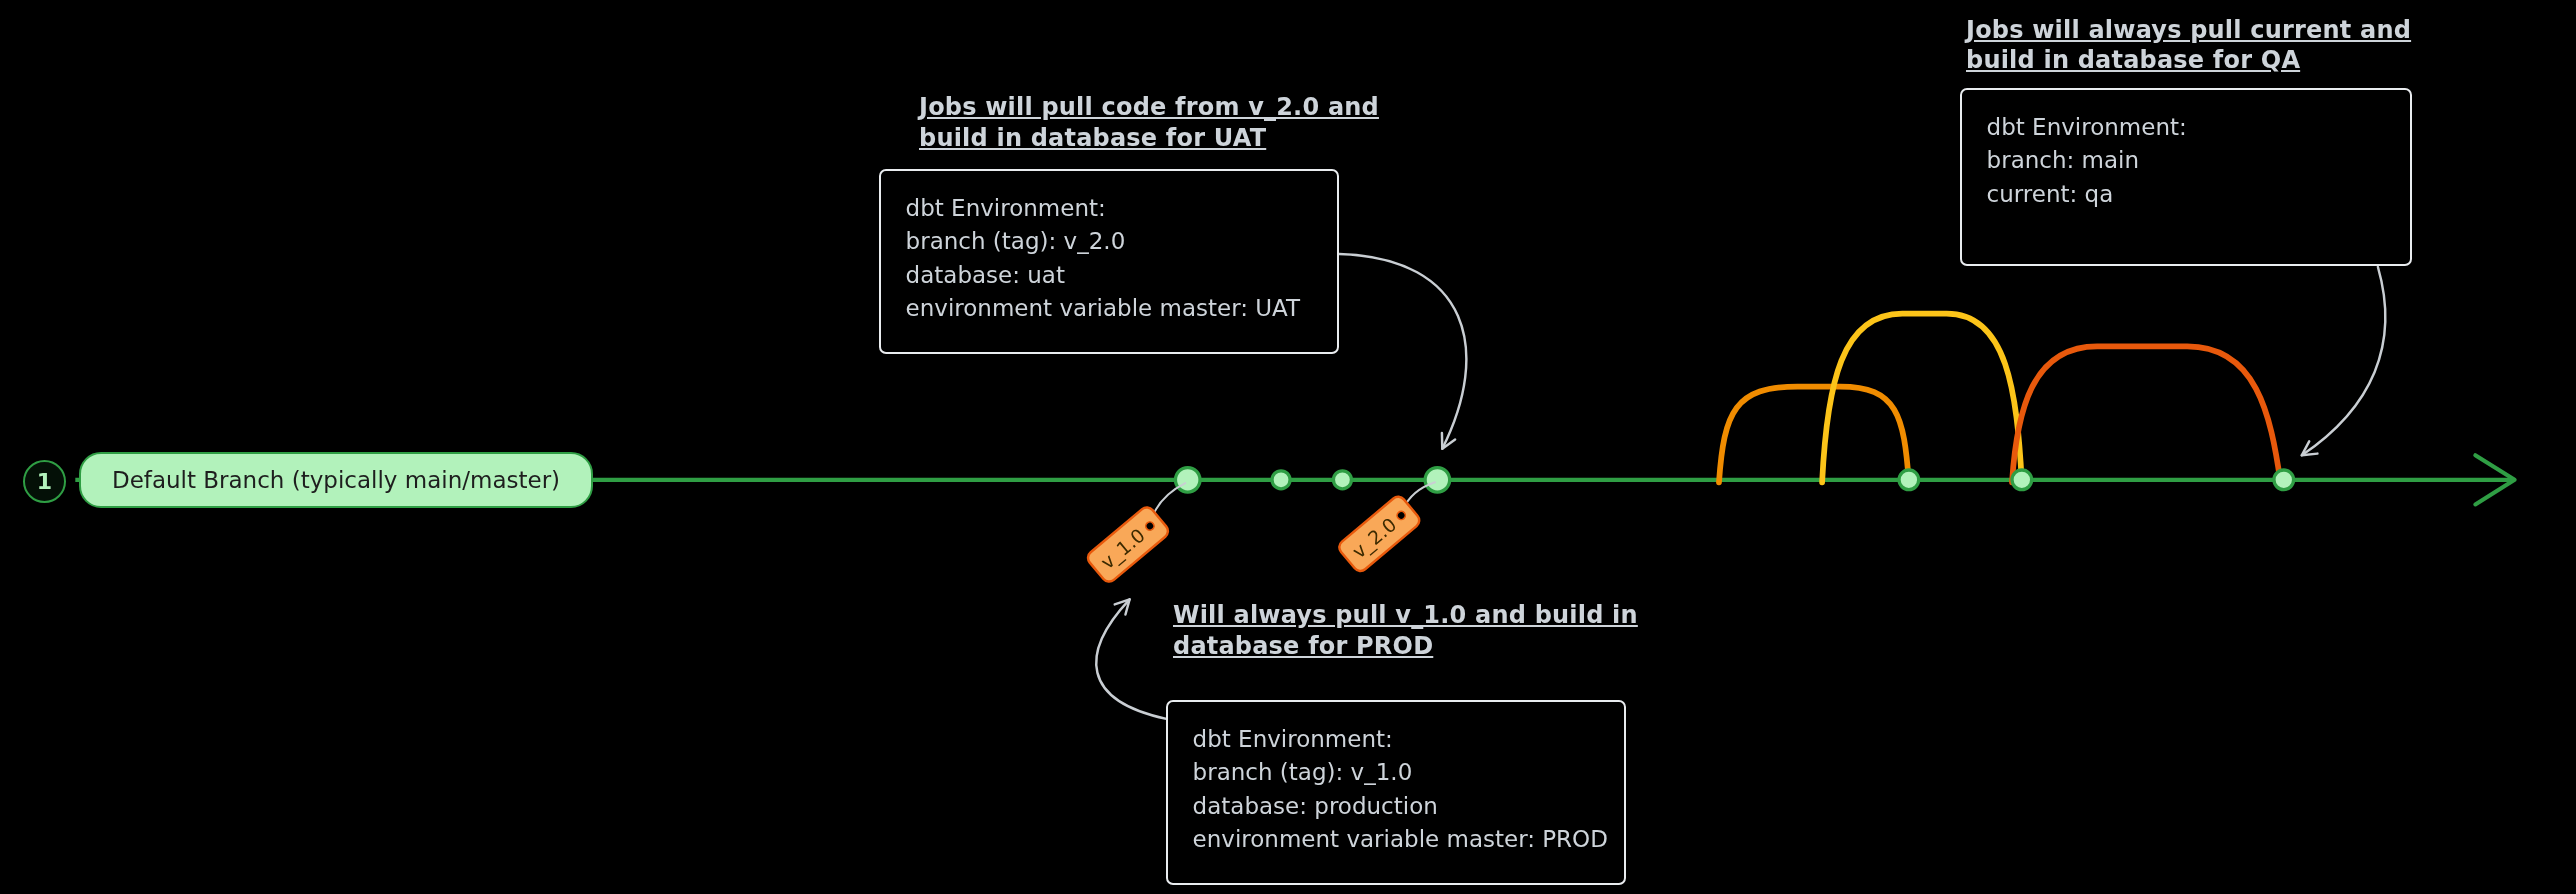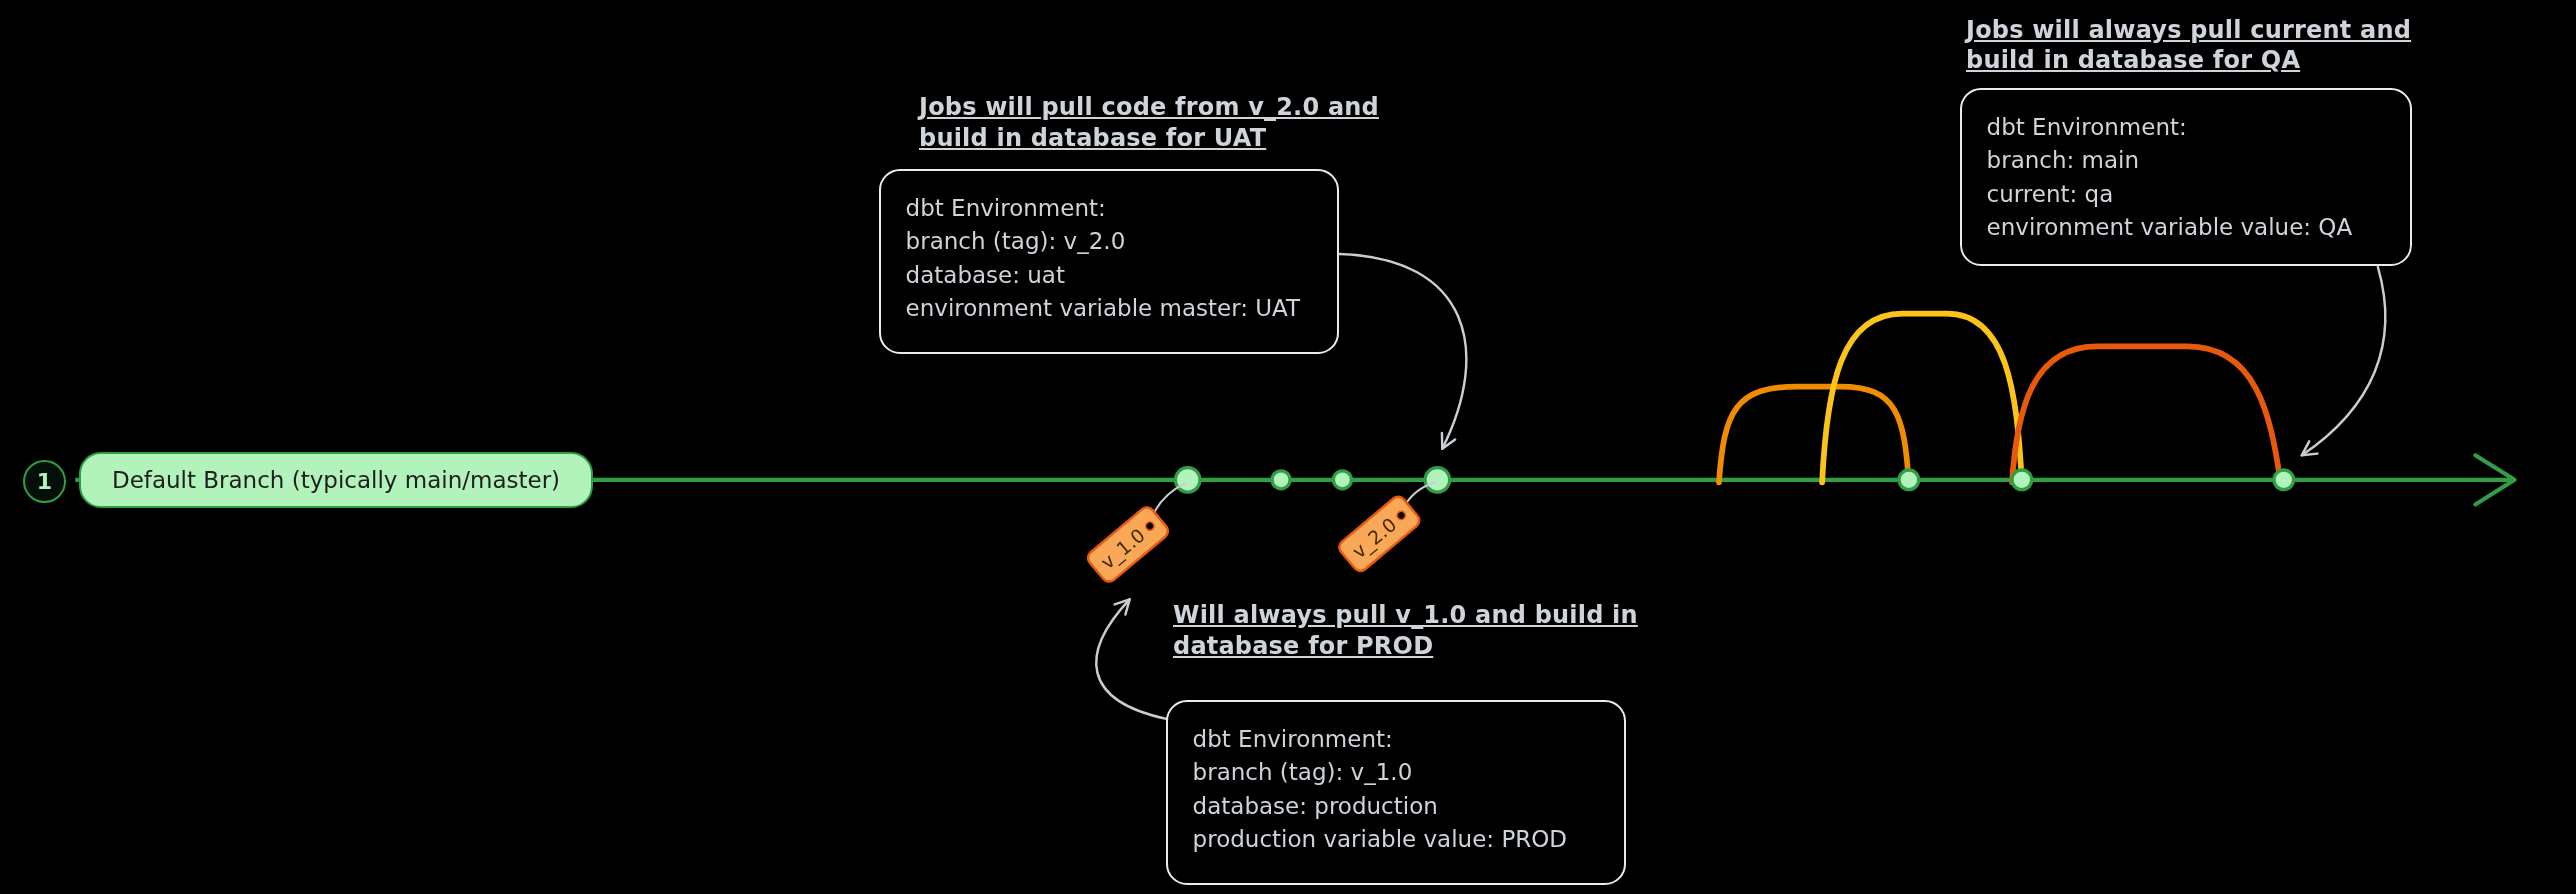--- a/index.html
+++ b/index.html
@@ -36,21 +36,21 @@
   .tag-text{fill:#3c2a00;font-size:23px;font-family:"DejaVu Sans",sans-serif;}
   .tag-string{fill:none;stroke:var(--connector);stroke-width:2.5;stroke-linecap:round;}
   .connector{fill:none;stroke:var(--connector);stroke-width:3;stroke-linecap:round;}
 
   
   .heading{
     position:absolute;color:var(--text-gray);font-size:24px;line-height:1.28;
     font-weight:700;letter-spacing:0.2px;text-decoration:underline;
   }
   .callout{
-    position:absolute;border:2.5px solid var(--box-border);border-radius:21px;
+    position:absolute;border:2.5px solid var(--box-border);border-radius:7px;
     background:var(--bg);color:var(--text-gray);font-size:23px;line-height:1.45;
     padding:21px 24.6px;
   }
   .callout .line{white-space:nowrap;}
   .pill{
     position:absolute;left:79px;top:452px;width:514px;height:56px;
     background:var(--green-light);border:2.5px solid var(--green);border-radius:22px;
     color:#1e1e1e;font-size:23px;display:flex;align-items:center;justify-content:center;
   }
   .step-circle{
@@ -120,25 +120,24 @@
     <div class="line">branch (tag): v_2.0</div>
     <div class="line">database: uat</div>
     <div class="line">environment variable master: UAT</div>
   </div>
 
   <div class="heading" style="left:1966px;top:14.7px;width:458px;">Jobs will always pull current and build in database for QA</div>
   <div class="callout" style="left:1960px;top:88px;width:452px;height:178px;">
     <div class="line">dbt Environment:</div>
     <div class="line">branch: main</div>
     <div class="line">current: qa</div>
-    <div class="line">environment variable value: QA</div>
   </div>
 
   <div class="heading" style="left:1173px;top:600px;width:475px;">Will always pull v_1.0 and build in database for PROD</div>
   <div class="callout" style="left:1166px;top:700px;width:460px;height:185px;">
     <div class="line">dbt Environment:</div>
     <div class="line">branch (tag): v_1.0</div>
     <div class="line">database: production</div>
-    <div class="line">production variable value: PROD</div>
+    <div class="line">environment variable master: PROD</div>
   </div>
 
 </div>
 
 
 </body></html>

